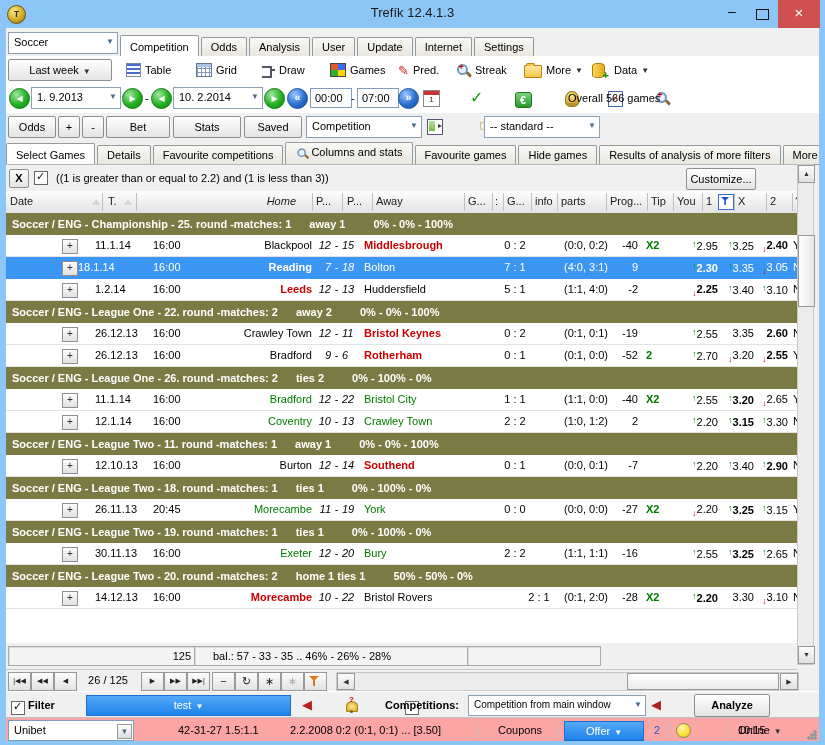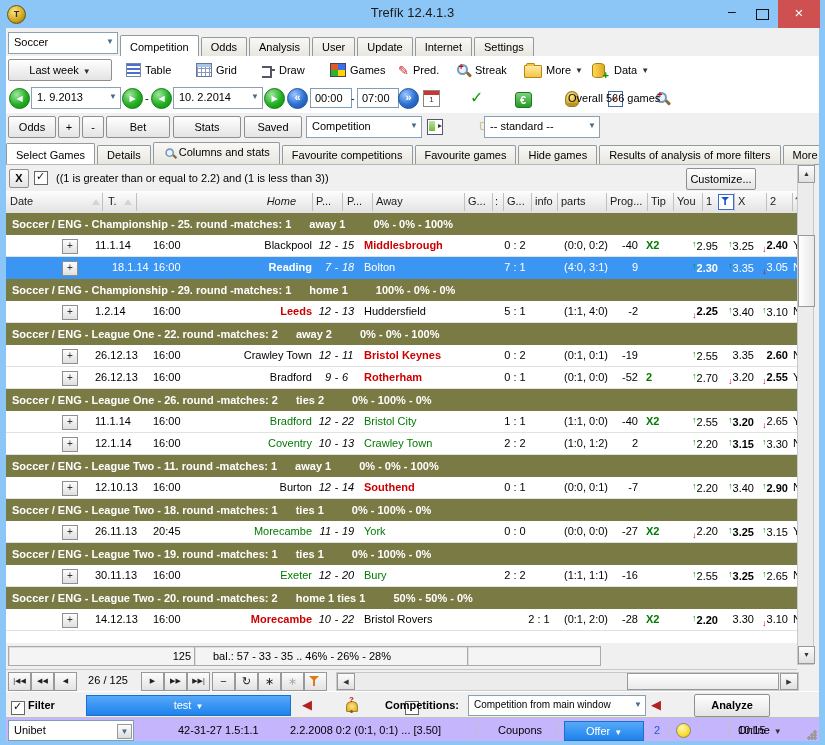--- a/index.html
+++ b/index.html
@@ -128,21 +128,21 @@
     font-size:7px;text-align:center;line-height:15px;color:#333;}
   .sbthumb{position:absolute;top:0;height:15px;background:linear-gradient(#ffffff,#eaeaea);border:1px solid #999;}
   
   .vsb{position:absolute;left:791px;top:136px;width:17px;height:501px;background:#ececec;border:1px solid #c8c8c8;box-sizing:border-box;}
   .vbtn{position:absolute;left:0;width:15px;height:16px;border:1px solid #999;background:linear-gradient(#fcfcfc,#e0e0e0);
     font-size:7px;text-align:center;line-height:15px;color:#333;}
   .vthumb{position:absolute;left:0;width:15px;background:linear-gradient(90deg,#ffffff,#e8e8e8);border:1px solid #999;}
   
   .fbar{position:absolute;left:0;top:663px;width:813px;height:26px;background:#f0f0f0;border-top:1px solid #fff;}
   .bluebtn{position:absolute;background:linear-gradient(#55a9f8,#1f82ec);color:#fff;text-align:center;border:1px solid #1a6fd0;}
-  .statusbar{position:absolute;left:0;top:689px;width:813px;height:24px;background:#c4b5fd;border-top:1px solid #c0c0c0;}
+  .statusbar{position:absolute;left:0;top:689px;width:813px;height:24px;background:#fca5a5;border-top:1px solid #c0c0c0;}
   .ssep{position:absolute;top:3px;width:1px;height:17px;background:#c0c0c0;}
   .grip{position:absolute;right:2px;bottom:2px;width:10px;height:10px;
     background:radial-gradient(circle 1.5px at 8px 2px,#999 1.5px,transparent 2px),
     radial-gradient(circle 1.5px at 5px 5px,#999 1.5px,transparent 2px),
     radial-gradient(circle 1.5px at 8px 5px,#999 1.5px,transparent 2px),
     radial-gradient(circle 1.5px at 2px 8px,#999 1.5px,transparent 2px),
     radial-gradient(circle 1.5px at 5px 8px,#999 1.5px,transparent 2px),
     radial-gradient(circle 1.5px at 8px 8px,#999 1.5px,transparent 2px);}
   .lbl{position:absolute;white-space:nowrap;}
   .boldlbl{font-weight:bold;}
@@ -264,22 +264,22 @@
       <span class="ico ico-hand a" style="left:450px;top:4px;">☞</span>
       <span class="combo" style="left:478px;top:3px;width:114px;">
         <span class="cval">-- standard --</span>
         <span class="carrow">▼</span>
       </span>
     </div>
 
     <div class="tabstrip" style="left:0;top:112px;width:813px;height:24px;">
       <span class="tab active">Select Games</span>
       <span class="tab">Details</span>
+      <span class="tab">Favourite competitions</span>
       <span class="tab"><span class="ico mag" style="transform:scale(.8);margin-right:1px;"></span><span>Columns and stats</span></span>
-      <span class="tab">Favourite competitions</span>
       <span class="tab">Favourite games</span>
       <span class="tab">Hide games</span>
       <span class="tab">Results of analysis of more filters</span>
       <span class="tab">More Filters</span>
     </div>
 
     <div class="filterrow">
       <span class="btn" style="left:3px;top:4px;width:18px;height:17px;line-height:17px;font-weight:bold;"><span>X</span></span>
       <span class="cb checked a" style="left:28px;top:6px;"></span>
       <span class="lbl" style="left:50px;top:7px;">((1 is greater than or equal to 2.2) and (1 is less than 3))</span>
@@ -344,37 +344,36 @@
           <span class="c" style="left: 540px; width: 80px; text-align: center;">(0:0, 0:2)</span>
           <span class="c" style="left: 595px; width: 37px; text-align: right;">-40</span>
           <span class="c tip" style="left: 640px; width: 28px; text-align: left;">X2</span>
           <span class="c" style="left: 676px; width: 36px; text-align: right;"><span class="arr up">↑</span><span>2.95</span></span>
           <span class="c" style="left: 712px; width: 36px; text-align: right;"><span class="arr up">↑</span><span>3.25</span></span>
           <span class="c" style="left: 746px; width: 36px; text-align: right;"><span class="arr down">↓</span><span class="bold">2.40</span></span>
           <span class="c" style="left: 787px; width: 12px; text-align: left;">Y</span>
         </div>
         <div class="mrow sel">
           <span class="plusbtn">+</span>
-          <span class="c" style="left: 106px; width: 54px; text-align: left;">18.1.14</span>
+          <span class="c" style="left: 72px; width: 54px; text-align: left;">18.1.14</span>
           <span class="c" style="left: 147px; width: 38px; text-align: left;">16:00</span>
           <span class="c bold" style="left: 168px; width: 138px; text-align: right;">Reading</span>
           <span class="c pos" style="left: 308px; width: 17px; text-align: right;">7</span>
           <span class="c" style="left: 326px; width: 9px; text-align: center;">-</span>
           <span class="c pos" style="left: 336px; width: 17px; text-align: left;">18</span>
           <span class="c" style="left: 358px; width: 108px; text-align: left;">Bolton</span>
           <span class="c" style="left: 484px; width: 50px; text-align: center;">7 : 1</span>
           <span class="c" style="left: 540px; width: 80px; text-align: center;">(4:0, 3:1)</span>
           <span class="c" style="left: 595px; width: 37px; text-align: right;">9</span>
           <span class="c tip" style="left: 640px; width: 28px; text-align: left;"></span>
           <span class="c" style="left: 676px; width: 36px; text-align: right;"><span class="arr up">↑</span><span class="bold">2.30</span></span>
           <span class="c" style="left: 712px; width: 36px; text-align: right;"><span class="arr up">↑</span><span>3.35</span></span>
           <span class="c" style="left: 746px; width: 36px; text-align: right;"><span class="arr down">↓</span><span>3.05</span></span>
           <span class="c" style="left: 787px; width: 12px; text-align: left;">N</span>
         </div>
-        <div class="grow"><span class="gtitle">Soccer / ENG - Championship - 29. round -matches: 1</span><span class="goutcome">home 1</span><span class="gpcts">100% - 0% - 0%</span></div>
         <div class="mrow">
           <span class="plusbtn">+</span>
           <span class="c" style="left: 89px; width: 54px; text-align: left;">1.2.14</span>
           <span class="c" style="left: 147px; width: 38px; text-align: left;">16:00</span>
           <span class="c red" style="left: 168px; width: 138px; text-align: right;">Leeds</span>
           <span class="c pos" style="left: 308px; width: 17px; text-align: right;">12</span>
           <span class="c" style="left: 326px; width: 9px; text-align: center;">-</span>
           <span class="c pos" style="left: 336px; width: 17px; text-align: left;">13</span>
           <span class="c" style="left: 358px; width: 108px; text-align: left;">Huddersfield</span>
           <span class="c" style="left: 484px; width: 50px; text-align: center;">5 : 1</span>

